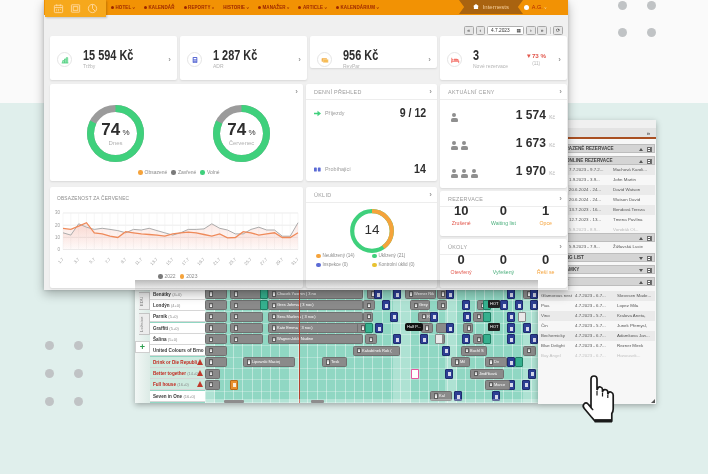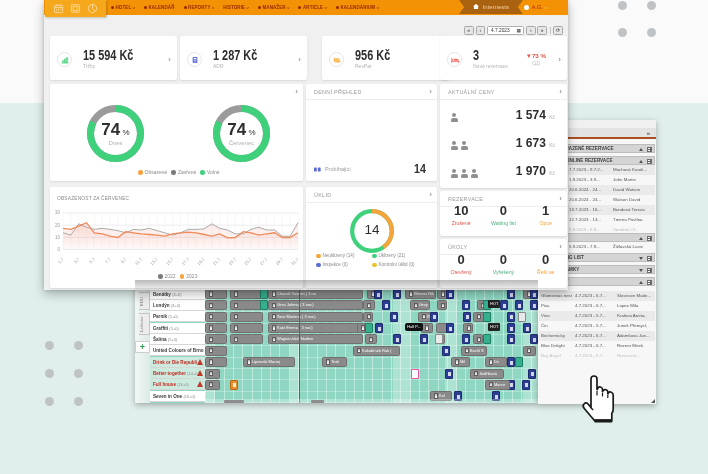--- a/index.html
+++ b/index.html
@@ -323,21 +323,21 @@
             <rect x="8" y="13" width="3" height="2" fill="#fff"></rect>
             <rect x="13" y="13" width="3" height="2" fill="#fff"></rect>
             <rect x="8" y="17" width="3" height="2" fill="#fff"></rect>
             <rect x="13" y="17" width="3" height="2" fill="#fff"></rect>
           </svg>
         </div>
       <div class="stat-num">1 287 Kč</div>
       <div class="stat-lbl">ADR</div>
       <div class="chev" style="right:6px;top:20px;">›</div>
     </div>
-    <div class="card" style="left:278px;top:36px;width:127px;height:44px;">
+    <div class="card" style="left:266px;top:36px;width:127px;height:32px;">
       <div class="stat-ic">
           <svg viewBox="0 0 24 24" style="position:absolute;left:3px;top:3px;width:8px;height:8px;">
             <rect x="2" y="7" width="16" height="10" rx="1" fill="#f3a93a"></rect>
             <rect x="6" y="10" width="16" height="10" rx="1" fill="#f6bc55" stroke="#fff" stroke-width="1"></rect>
           </svg>
         </div>
       <div class="stat-num">956 Kč</div>
       <div class="stat-lbl">RevPar</div>
       <div class="chev" style="right:6px;top:20px;">›</div>
     </div>
@@ -443,20 +443,27 @@
           <text x="217.66666666666666" y="72.5" font-size="4.3" fill="#9b9b9b" text-anchor="end" transform="rotate(-45 217.66666666666666 72.5)">27.7</text>
           <text x="233.33333333333331" y="72.5" font-size="4.3" fill="#9b9b9b" text-anchor="end" transform="rotate(-45 233.33333333333331 72.5)">29.7</text>
           <text x="249" y="72.5" font-size="4.3" fill="#9b9b9b" text-anchor="end" transform="rotate(-45 249 72.5)">31.7</text>
         </svg>
       <div class="legend" style="left:108px;top:86px;"><span class="lg-dot" style="background:#7a7a7a;"></span>2022&nbsp;&nbsp;&nbsp;<span class="lg-dot" style="background:#f5a33b;"></span>2023</div>
     </div>
 
     <div class="card" style="left:262px;top:84px;width:131px;height:97px;">
       <div class="card-head">DENNÍ PŘEHLED</div>
       <div class="chev" style="right:5px;top:4px;">›</div>
+      <div class="dp-row" style="top:23px;">
+          <svg width="7" height="7" viewBox="0 0 10 10" style="margin-right:4px;flex:0 0 auto;">
+            <path d="M0 4 h5 v-3 l5 4 -5 4 v-3 h-5 z" fill="#3fd07c"></path>
+          </svg> 
+          <span class="dp-lbl" style="flex:1;">Příjezdy</span>
+          <span class="dp-val">9 / 12</span>
+        </div>
       <div class="dp-row" style="top:79px;">
           <svg width="7" height="7" viewBox="0 0 10 10" style="margin-right:4px;flex:0 0 auto;">
             <rect x="0" y="2" width="4" height="6" rx="1" fill="#5b6bd5"></rect>
             <rect x="5.5" y="2" width="4" height="6" rx="1" fill="#5b6bd5"></rect>
           </svg> 
           <span class="dp-lbl" style="flex:1;">Probíhající</span>
           <span class="dp-val">14</span>
         </div>
     </div>
 

